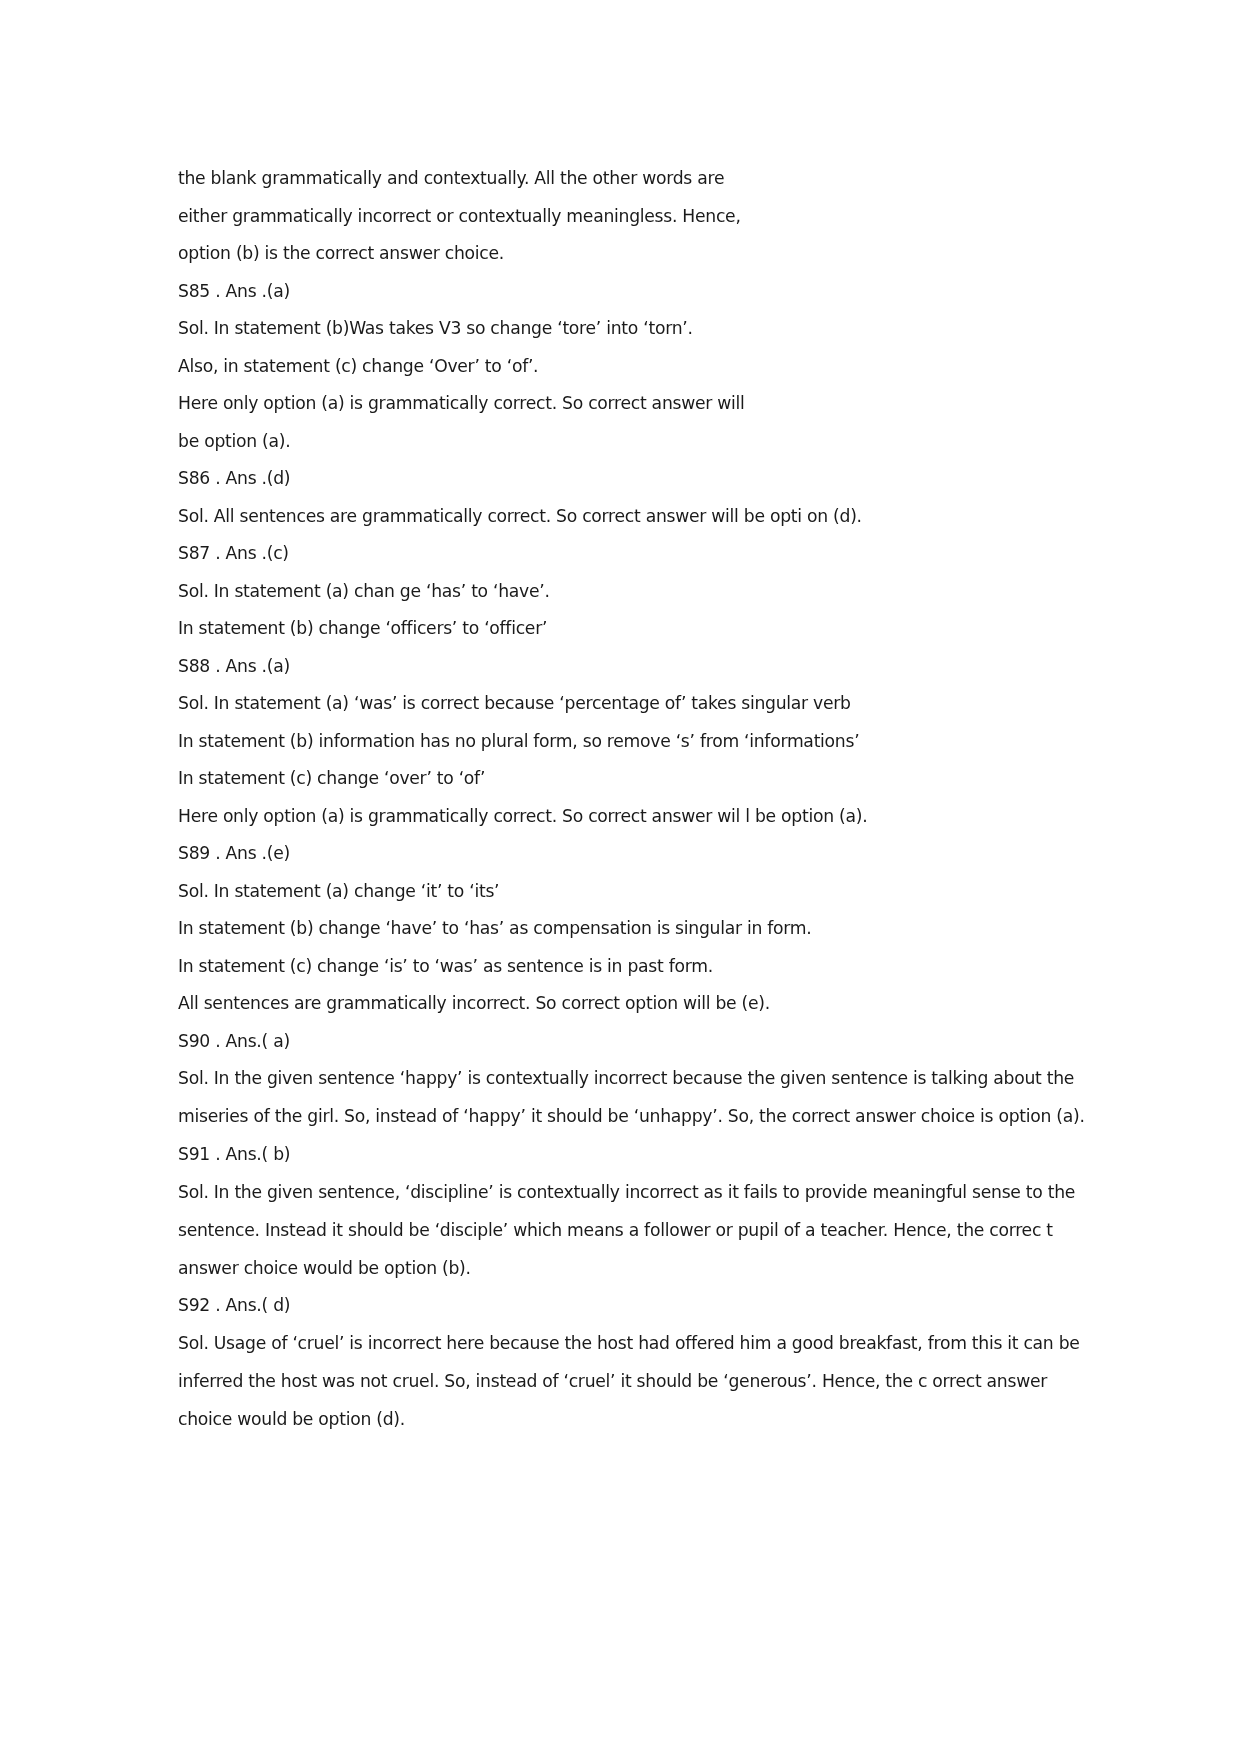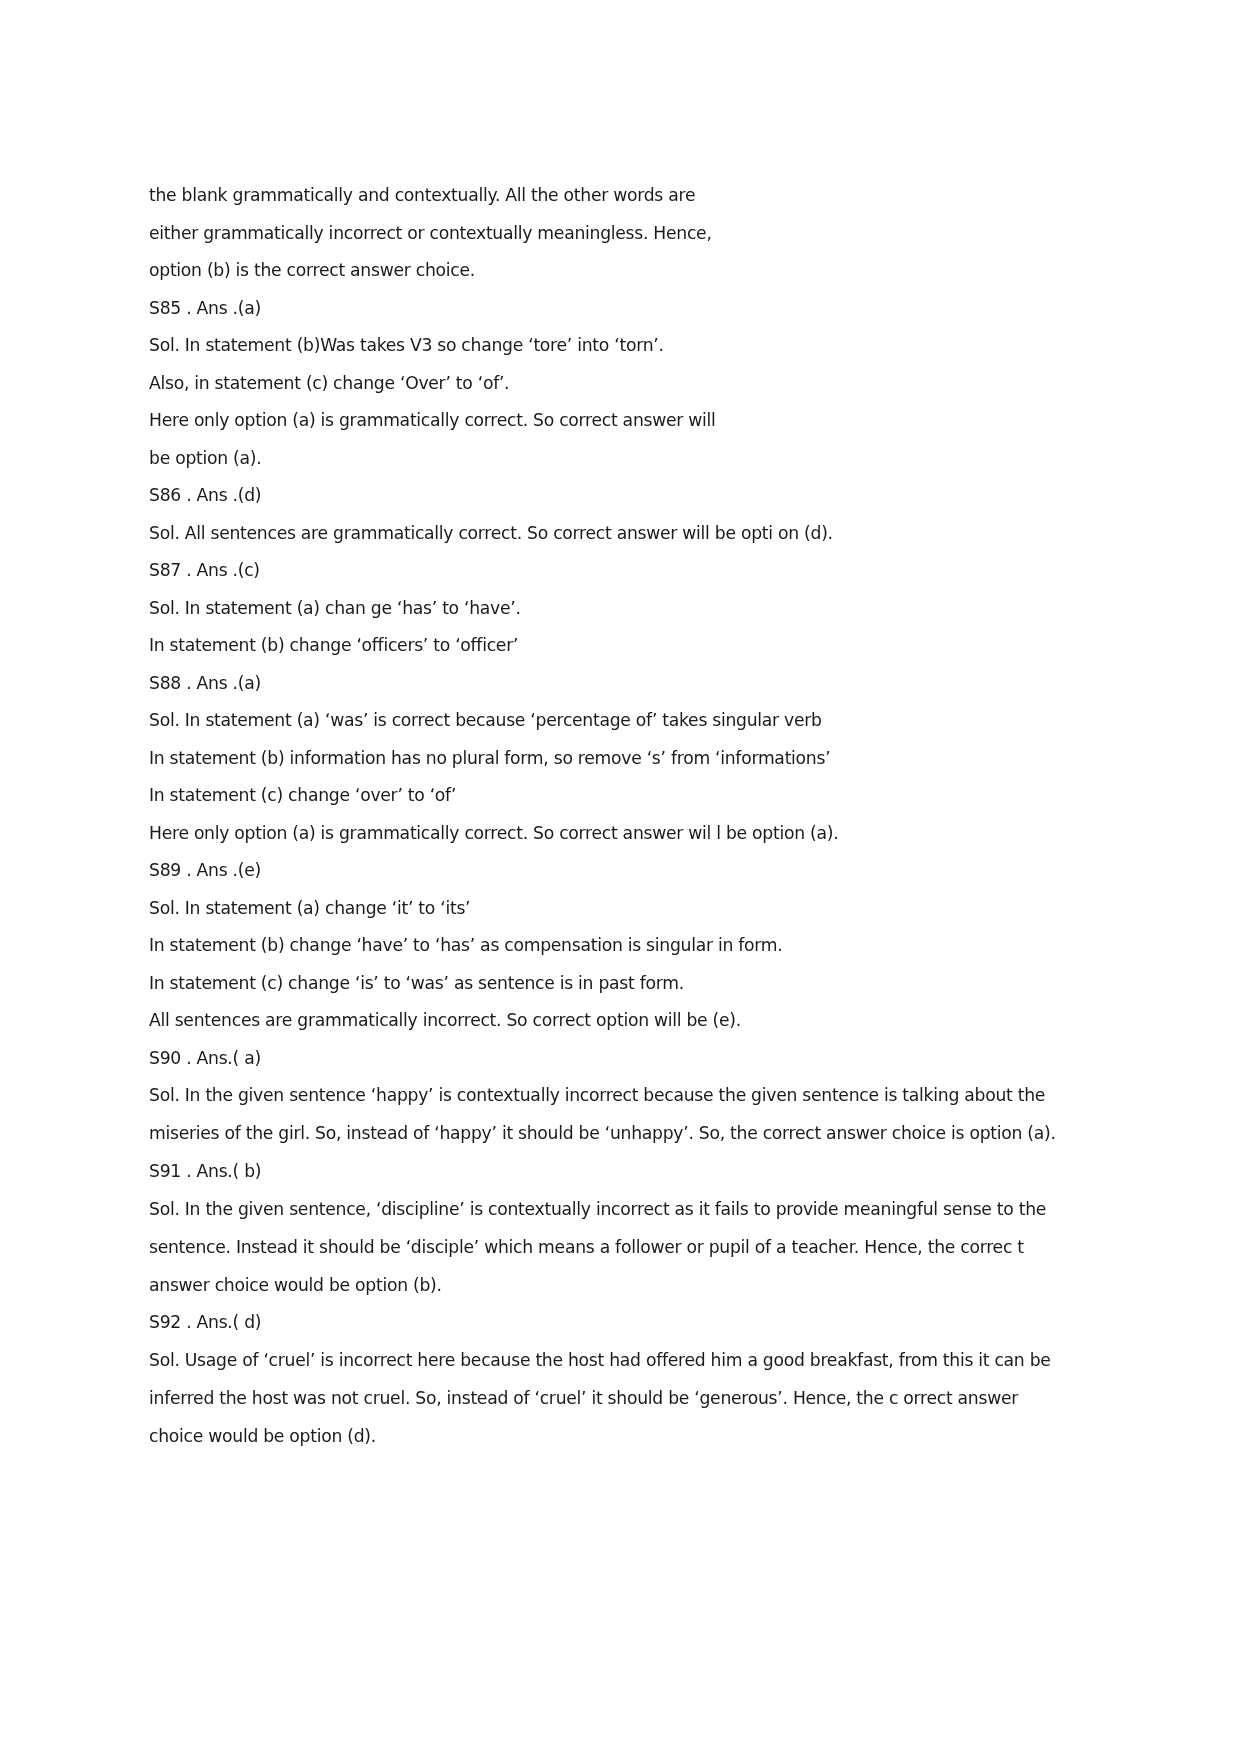--- a/index.html
+++ b/index.html
@@ -18,24 +18,23 @@
     .page {
       position: absolute;
       left: 0;
       top: 0;
       width: 1241px;
       height: 1754px;
       background: #ffffff;
     }
     .content {
       position: absolute;
-      left: 149px;
+      left: 178px;
       top: 165px;
       width: 920px;
-      margin-top: 17px;
     }
     .line {
       font-size: 18.5px;
       line-height: 25px;
       margin: 0 0 12.5px 0;
       letter-spacing: -0.3px;
       word-spacing: 0px;
       white-space: normal;
       transform: scaleX(0.93);
       transform-origin: left top;

